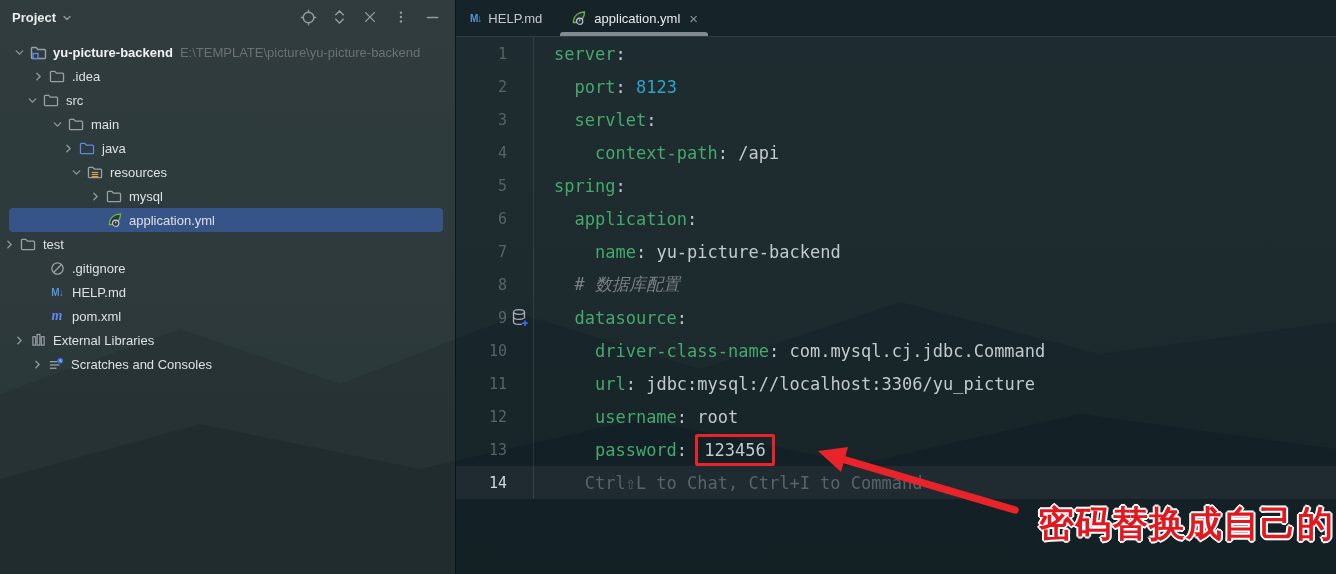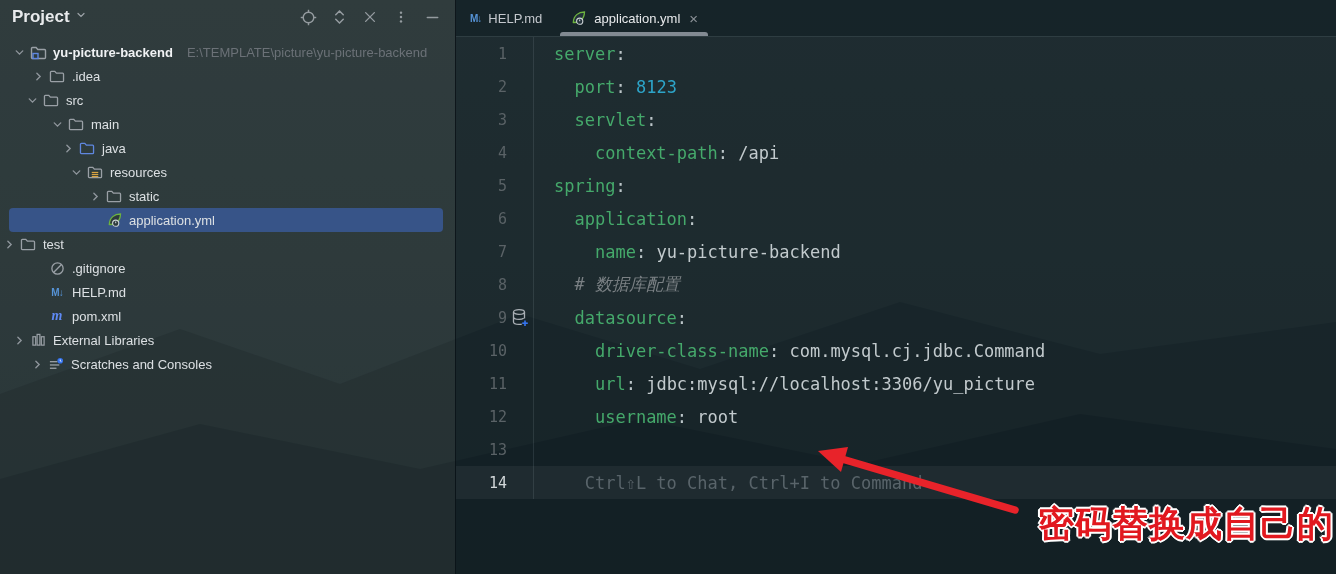--- a/index.html
+++ b/index.html
@@ -12,34 +12,34 @@
   }
   
   .mountains { position:absolute; left:0; bottom:0; width:1336px; height:300px; z-index:0; pointer-events:none; }
 
   
   .project-panel {
     position:absolute; left:0; top:0; width:455px; height:574px; z-index:1;
     background:rgba(54,66,67,0.30);
   }
   .panel-header { height:34px; display:flex; align-items:center; padding:0 14px 0 12px; }
-  .panel-title { font-size:17px; font-weight:bold; color:#e8eaec; display:flex; align-items:flex-start; gap:5px; }
+  .panel-title { font-size:13px; font-weight:bold; color:#e8eaec; display:flex; align-items:flex-start; gap:5px; }
   .panel-title svg { margin-top:2px; }
   .panel-actions { margin-left:auto; display:flex; align-items:center; gap:13px; }
   .pa-icon { width:18px; height:18px; display:flex; align-items:center; justify-content:center; opacity:0.85; cursor:pointer; }
 
   .tree { padding-top:6px; }
   .trow { position:relative; height:24px; display:flex; align-items:center; font-size:13px; color:#dce0e3; cursor:pointer; }
   .trow.selected::before { content:""; position:absolute; left:9px; right:12px; top:0; bottom:0; background:#375488; border-radius:4px; z-index:-1; }
   .trow { z-index:0; }
   .tchev { width:18px; height:16px; flex:none; display:flex; align-items:center; justify-content:center; }
   .ticon { width:20px; height:16px; flex:none; display:flex; align-items:center; justify-content:center; margin-right:5px; }
   .tlabel { white-space:pre; }
   .tlabel.bold { font-weight:bold; color:#f0f2f4; }
-  .tpath { color:#6b7177; margin-left:14px; white-space:pre; }
+  .tpath { color:#6b7177; margin-left:7px; white-space:pre; }
   .glyph-md { font-size:10px; font-weight:bold; color:#5693d6; letter-spacing:-1px; }
   .glyph-mvn { font-size:14px; font-weight:bold; font-style:italic; color:#5f8af5; font-family:"Liberation Serif", serif; }
 
   
   .editor-area {
     position:absolute; left:455px; top:0; width:881px; height:574px; z-index:1;
     background:rgba(14,29,35,0.45); border-left:1px solid rgba(10,18,22,0.8);
   }
   .tab-bar { height:37px; display:flex; background:rgba(10,24,29,0.40); border-bottom:1px solid rgba(130,150,155,0.22); }
   .tab { position:relative; display:flex; align-items:center; gap:7px; padding:0 14px; font-size:13px; color:#c4c8cd; cursor:pointer; }
@@ -225,21 +225,21 @@
         <span class="tchev">
             <svg width="13" height="13" viewBox="0 0 16 16">
               <polyline points="6,4 10,8 6,12" fill="none" stroke="#8f969c" stroke-width="1.7" stroke-linecap="round"></polyline>
             </svg>
           </span>
         <span class="ticon">
             <svg width="16" height="14" viewBox="0 0 17 15">
               <path d="M1.5 3.5 a1 1 0 0 1 1 -1 h3.6 l1.7 2 h6.7 a1 1 0 0 1 1 1 v7 a1 1 0 0 1 -1 1 h-12 a1 1 0 0 1 -1 -1 z" fill="none" stroke="#9aa0a6" stroke-width="1.4"></path>
             </svg>
           </span>
-        <span class="tlabel">static</span>
+        <span class="tlabel">mysql</span>
       </div>
 
       <div class="trow selected" style="padding-left:104px">
         <span class="ticon">
             <svg width="17" height="16" viewBox="0 0 17 16">
               <path d="M14.5 2 C8.5 2 3.5 5.5 3.3 12.5 C10 12.8 14.3 9 14.5 2 Z" fill="#2d3a3c" stroke="#6db33f" stroke-width="1.3"></path>
               <circle cx="9.7" cy="11.2" r="3.1" fill="#2d3a3c" stroke="#cdd3d6" stroke-width="1.1"></circle>
               <line x1="9.7" y1="9.4" x2="9.7" y2="11.2" stroke="#cdd3d6" stroke-width="1.1"></line>
             </svg>
           </span>
@@ -404,20 +404,21 @@
         <span class="code-text"><span class="p">    </span><span class="k">url</span><span class="p">: </span><span class="v">jdbc:mysql://localhost:3306/yu_picture</span></span>
       </div>
       <div class="line">
         <span class="ln">12</span>
           <span class="gut"></span>
         <span class="code-text"><span class="p">    </span><span class="k">username</span><span class="p">: </span><span class="v">root</span></span>
       </div>
       <div class="line">
         <span class="ln">13</span>
           <span class="gut"></span>
+        <span class="code-text"><span class="p">    </span><span class="k">password</span><span class="p">: </span><span class="v boxed">123456</span></span>
       </div>
       <div class="line current">
         <span class="ln">14</span>
           <span class="gut"></span>
         <span class="code-text"><span class="p">   </span><span class="gh">Ctrl⇧L to Chat, Ctrl+I to Command</span></span>
       </div>
       <div class="gutter-line" style="top:0"></div>
     </div>
   </div>
 

